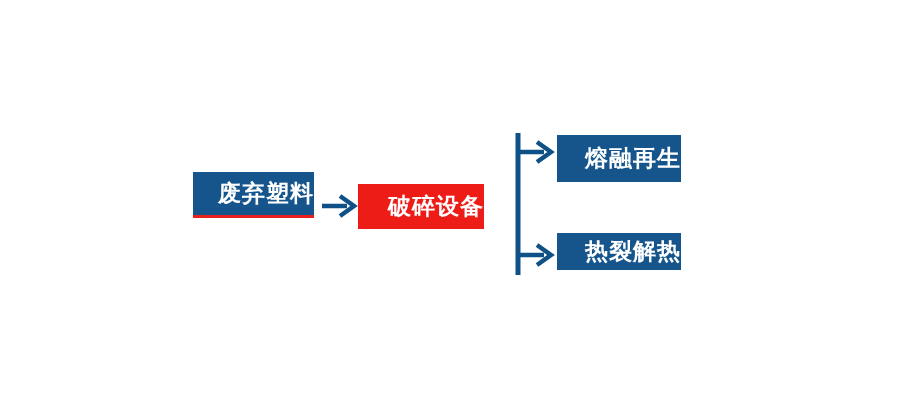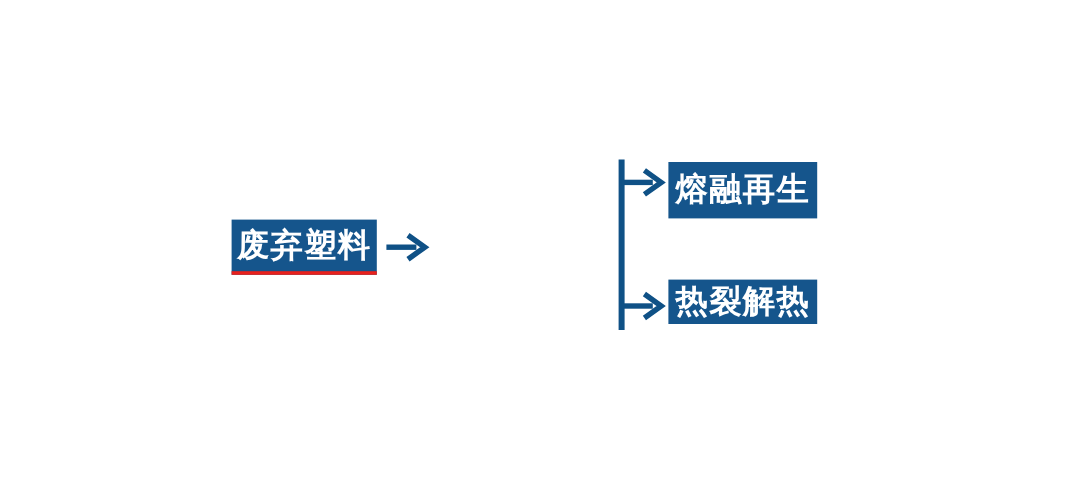--- a/index.html
+++ b/index.html
@@ -20,39 +20,39 @@
     width: 900px;
     height: 411px;
     background: #ffffff;
   }
 
   
   .node {
     position: absolute;
     display: flex;
     align-items: center;
-    justify-content: center;
+    justify-content: flex-end;
     box-sizing: border-box;
     color: #ffffff;
-    font-size: 27px;
+    font-size: 23px;
     font-weight: 700;
     letter-spacing: 1px;
     line-height: 1;
     white-space: nowrap;
     user-select: none;
   }
 
   .node-label {
     display: block;
   }
 
   
   .node--source {
     left: 193px;
-    top: 183px;
+    top: 172px;
     width: 121px;
     height: 46px;
     background: #15558C;
     border-bottom: 3px solid #E8211C;
   }
 
   
   .node--process {
     left: 358px;
     top: 184px;
@@ -113,20 +113,23 @@
     <span class="node-label">废弃塑料</span>
   </div>
 
   <div class="connector connector--main-arrow">
     <svg width="38" height="34" viewBox="0 0 38 34" aria-hidden="true">
       <path d="M2,17 L27,17" stroke="#0F5186" stroke-width="4.5" fill="none" stroke-linecap="butt"></path>
       <path d="M20,7 L34,17 L20,27" stroke="#0F5186" stroke-width="4.5" fill="none" stroke-linecap="butt" stroke-linejoin="miter"></path>
     </svg>
   </div>
 
+  <div class="node node--process">
+    <span class="node-label">破碎设备</span>
+  </div>
 
   <div class="connector connector--split-bracket">
     <svg width="60" height="152" viewBox="0 0 60 152" aria-hidden="true">
 
       <path d="M10,5 L10,147" stroke="#0F5186" stroke-width="5" fill="none" stroke-linecap="butt"></path>
 
       <path d="M10,24 L36,24" stroke="#0F5186" stroke-width="4.5" fill="none" stroke-linecap="butt"></path>
 
       <path d="M29,14 L43,24 L29,34" stroke="#0F5186" stroke-width="4.5" fill="none" stroke-linecap="butt" stroke-linejoin="miter"></path>
 

